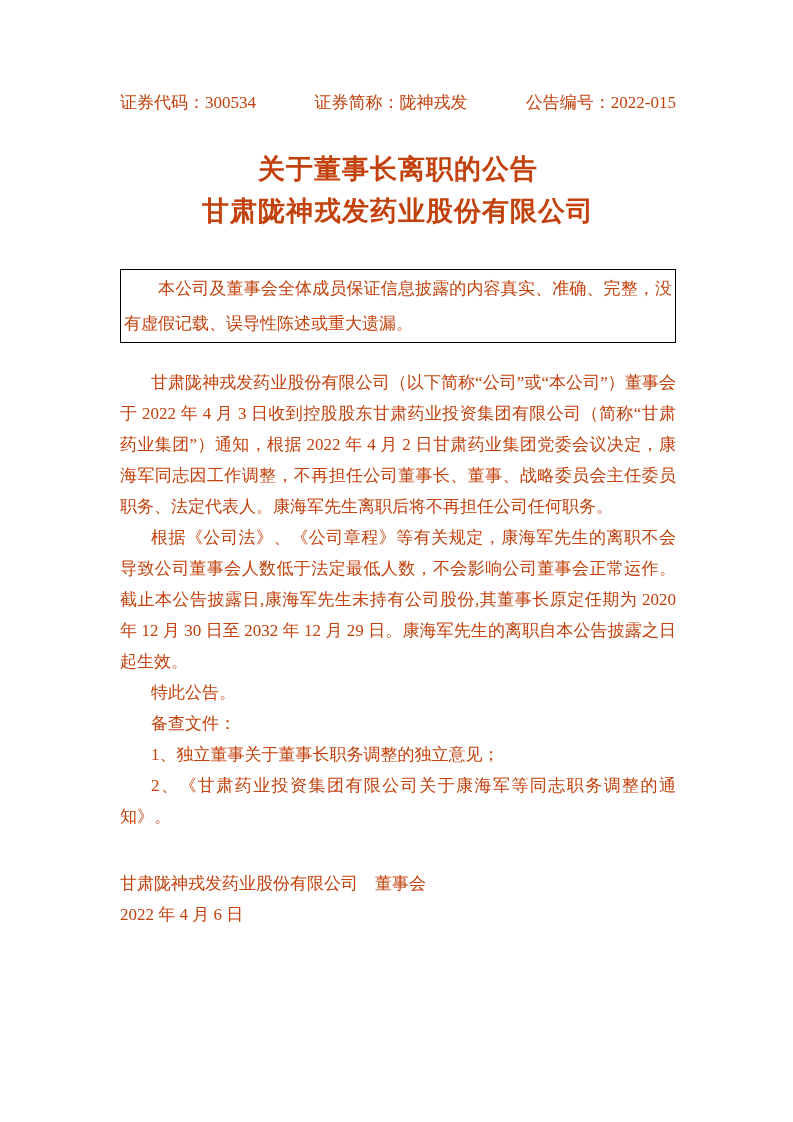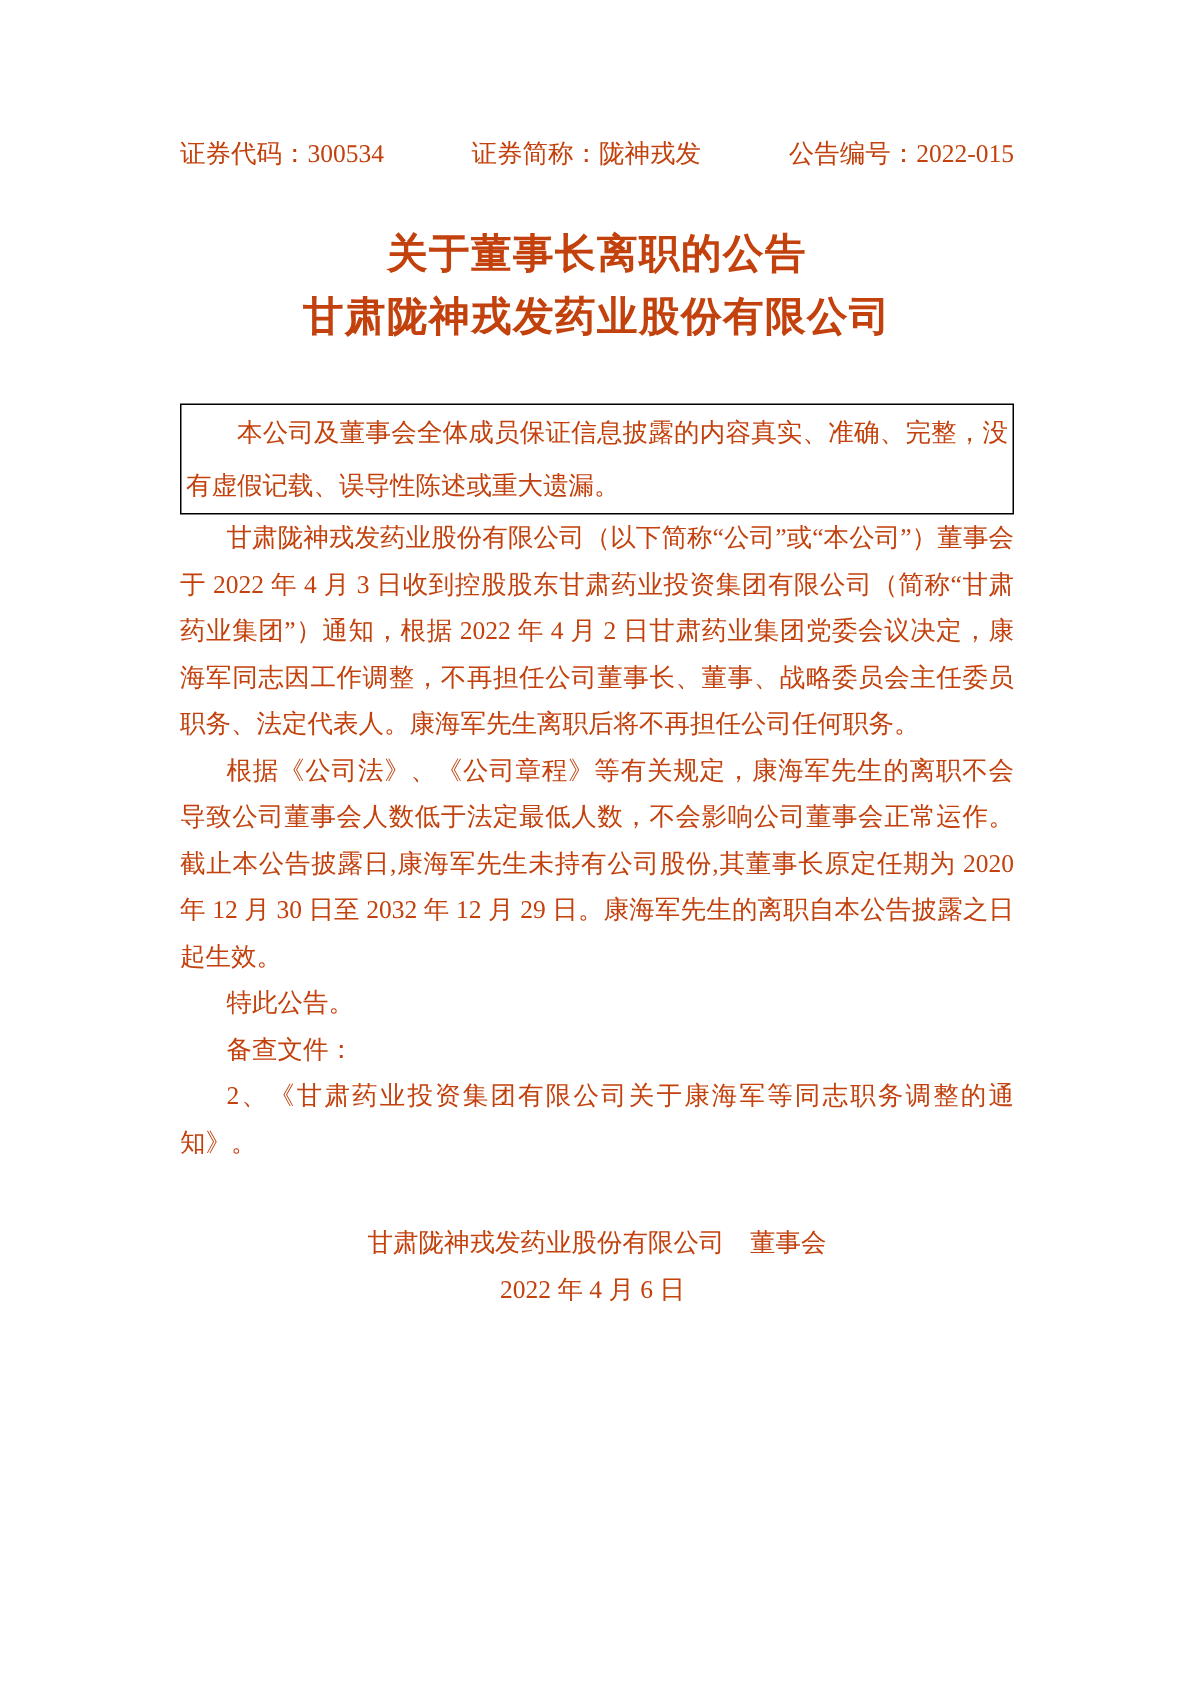--- a/index.html
+++ b/index.html
@@ -43,33 +43,34 @@
     border: 1.5px solid #000000;
     padding: 1px 3px;
     font-size: 17px;
     font-weight: normal;
     line-height: 35px;
     text-align: justify;
     text-indent: 34px;
     box-sizing: border-box;
   }
   .body-text {
+    margin-top: 24px;
     font-size: 17px;
     line-height: 31px;
     text-align: justify;
   }
   .body-text p {
     margin: 0;
     text-indent: 31px;
   }
   .signature-block {
     margin-top: 36px;
     font-size: 17px;
     line-height: 31px;
-    text-align: center;
+    text-align: left;
   }
   .signature-block p {
     margin: 0;
   }
   .signature-block .sig-date {
     padding-right: 6px;
   }
 </style>
 </head>
 <body>
@@ -88,20 +89,21 @@
       <div>甘肃陇神戎发药业股份有限公司</div>
     </div>
 
     <div class="disclaimer-box">本公司及董事会全体成员保证信息披露的内容真实、准确、完整，没有虚假记载、误导性陈述或重大遗漏。</div>
 
     <div class="body-text">
       <p>甘肃陇神戎发药业股份有限公司（以下简称“公司”或“本公司”）董事会于 2022 年 4 月 3 日收到控股股东甘肃药业投资集团有限公司（简称“甘肃药业集团”）通知，根据 2022 年 4 月 2 日甘肃药业集团党委会议决定，康海军同志因工作调整，不再担任公司董事长、董事、战略委员会主任委员职务、法定代表人。康海军先生离职后将不再担任公司任何职务。</p>
       <p>根据《公司法》、《公司章程》等有关规定，康海军先生的离职不会导致公司董事会人数低于法定最低人数，不会影响公司董事会正常运作。截止本公告披露日,康海军先生未持有公司股份,其董事长原定任期为 2020 年 12 月 30 日至 2032 年 12 月 29 日。康海军先生的离职自本公告披露之日起生效。</p>
       <p>特此公告。</p>
       <p>备查文件：</p>
+      <p>1、独立董事关于董事长职务调整的独立意见；</p>
       <p>2、《甘肃药业投资集团有限公司关于康海军等同志职务调整的通知》。</p>
     </div>
 
     <div class="signature-block">
       <p class="sig-company">甘肃陇神戎发药业股份有限公司　董事会</p>
       <p class="sig-date">2022 年 4 月 6 日</p>
     </div>
 
   </div>
 </div>

